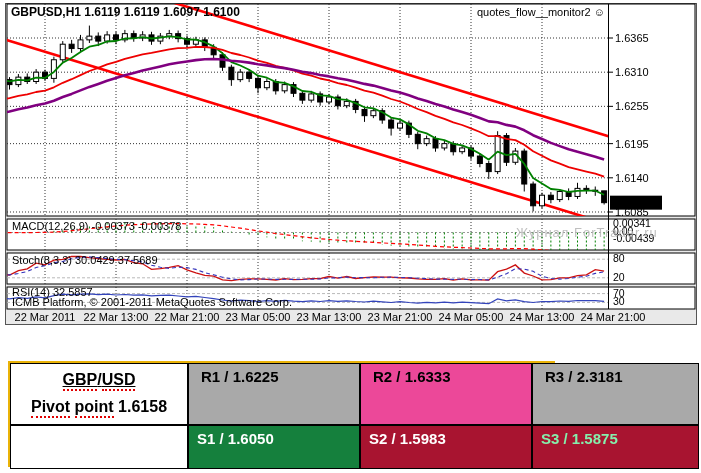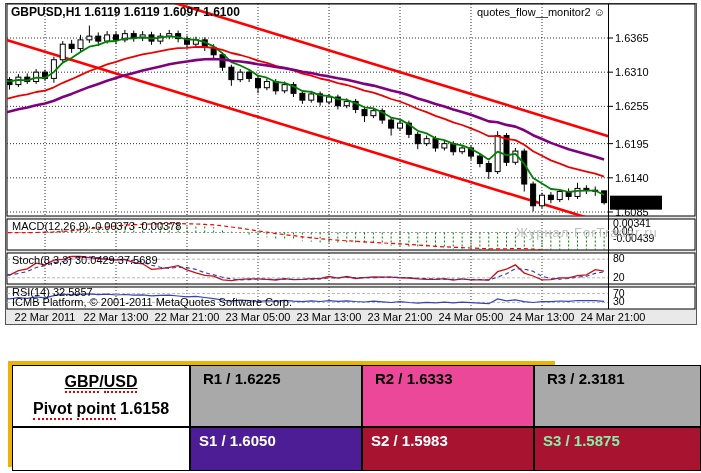--- a/index.html
+++ b/index.html
@@ -4,21 +4,21 @@
 <style>
   html,body{margin:0;padding:0;background:#fff;}
   .page{position:relative;width:701px;height:473px;background:#ffffff;
         font-family:"Liberation Sans",sans-serif;overflow:hidden;}
   .chart-window{position:absolute;left:5px;top:3px;width:692px;height:322px;}
   #chart-svg text{font-family:"Liberation Sans",sans-serif;fill:#000;}
   .watermark{position:absolute;left:516px;top:225px;font-size:13px;letter-spacing:1px;
              color:#b5b5b5;opacity:.85;white-space:nowrap;pointer-events:none;z-index:5;}
   .pivot-table{position:absolute;left:8px;top:361px;width:547px;height:106px;
                display:grid;grid-template-columns:178px 172px 172px 167px;
-               grid-template-rows:62px 44px;border:4px solid #eab308;box-sizing:border-box;}
+               grid-template-rows:62px 44px;border:2px solid #eab308;box-sizing:border-box;}
   .pivot-table .cell{border:1px solid #000;box-sizing:border-box;
                      font-weight:bold;font-size:15px;padding:4px 0 0 8px;}
   .cell.instrument{background:#fff;color:#000;text-align:center;padding:0;font-size:16px;}
   .cell.empty{background:#fff;}
   .cell.res{color:#000;padding-left:12px;}
   .cell.sup{}
   .iline{display:inline-block;margin-top:7px;text-decoration:underline;}
   .iline2{display:inline-block;margin-top:9px;}
   .sq{border-bottom:2px dotted #e00000;padding-bottom:1px;}
 </style>
@@ -371,18 +371,18 @@
 
   <div class="pivot-table">
     <div class="cell instrument">
       <div><span class="iline"><span class="sq">GBP</span><span>/</span><span class="sq">USD</span></span></div>
       <div><span class="iline2"><span class="sq">Pivot</span> <span class="sq">point</span> <span>1.6158</span></span></div>
     </div>
     <div class="cell res" style="background: rgb(169, 169, 169); color: rgb(0, 0, 0);">R1 / 1.6225</div>
     <div class="cell res" style="background: #ec4899; color: rgb(0, 0, 0);">R2 / 1.6333</div>
     <div class="cell res" style="background: rgb(169, 169, 169); color: rgb(0, 0, 0);">R3 / 2.3181</div>
     <div class="cell empty"></div>
-    <div class="cell sup" style="background: #4c1d95; color: rgb(255, 255, 255);">S1 / 1.6050</div>
+    <div class="cell sup" style="background: #15803d; color: rgb(255, 255, 255);">S1 / 1.6050</div>
     <div class="cell sup" style="background: rgb(168, 20, 48); color: rgb(255, 255, 255);">S2 / 1.5983</div>
     <div class="cell sup" style="background: rgb(168, 20, 48); color: #86efac;">S3 / 1.5875</div>
   </div>
 
 </div>
 
 </body></html>

